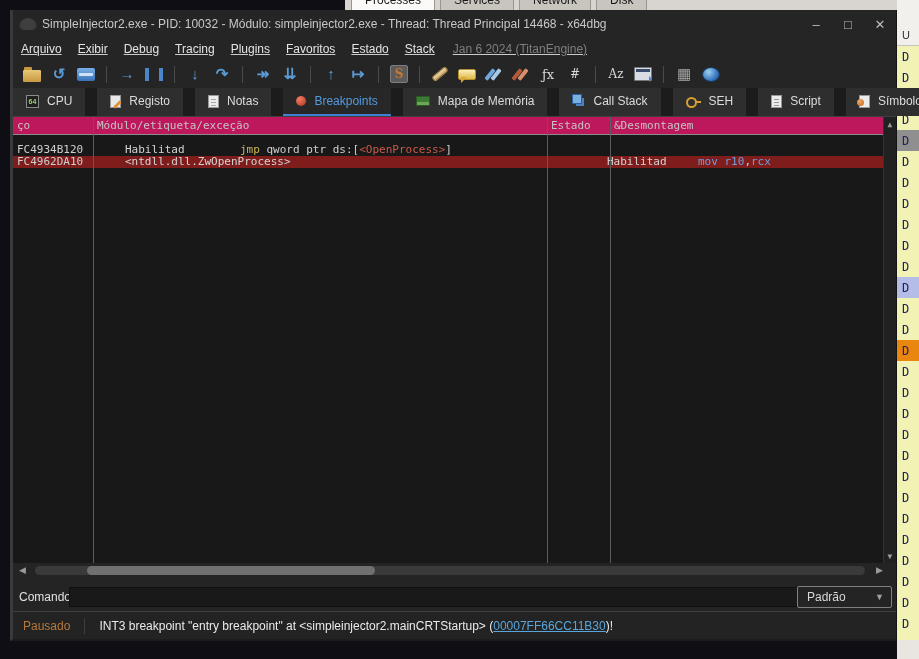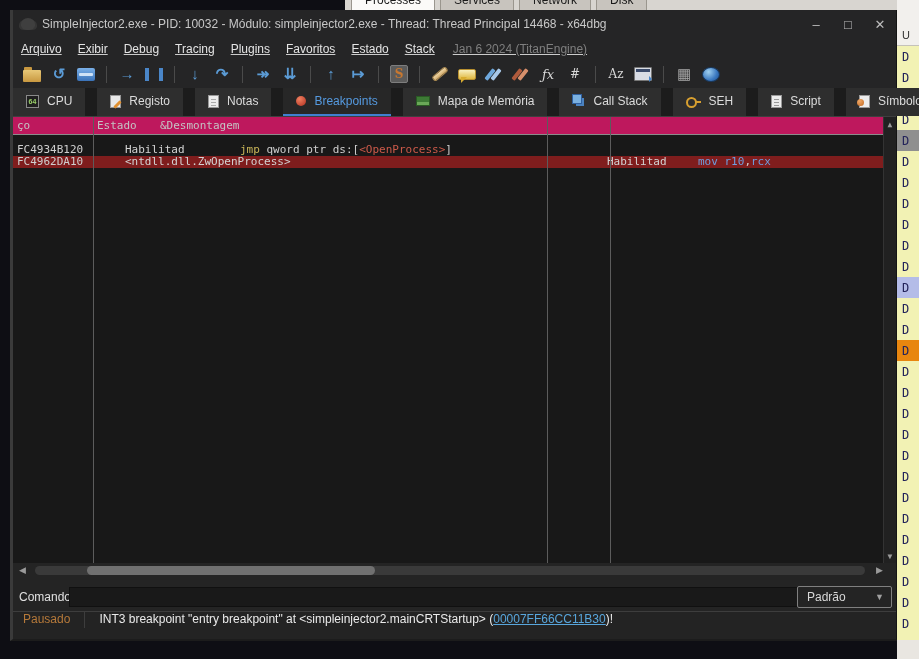--- a/index.html
+++ b/index.html
@@ -39,21 +39,21 @@
       color:#bdbdbd;font-size:13px;}
 
   .menubar{height:22px;display:flex;align-items:center;flex:0 0 22px;background:#252526;text-decoration:underline;}
   .menu-item{padding:2px 8px;font-size:12px;color:#e4e4e4;}
   .build-info{margin-left:10px;font-size:12px;color:#7f7f7f;}
 
   .toolbar{height:28px;display:flex;align-items:center;padding-left:10px;gap:9px;flex:0 0 28px;background:#252526;}
   .ticon{display:flex;align-items:center;justify-content:center;min-width:18px;height:18px;}
   .tsep{width:1px;height:17px;background:#4a4a4a;margin:0 2px;}
   .i-g{color:#5b9bd5;font-weight:bold;font-size:15px;line-height:16px;}
-  .i-w{color:#d8d8d8;font-size:13px;font-style:italic;font-family:"DejaVu Serif",serif;}
+  .i-w{color:#d8d8d8;font-size:13px;font-family:"DejaVu Serif",serif;}
   .i-az{font-style:normal;font-size:12px;}
   .i-gray{color:#a8a8a8;font-size:15px;font-style:normal;}
   .i-folder{width:17px;height:12px;background:linear-gradient(#e8c878,#c89840);border-radius:1px;position:relative;margin-top:3px;}
   .i-folder::before{content:'';position:absolute;top:-3px;left:1px;width:8px;height:3px;background:#c89840;border-radius:1px 1px 0 0;}
   .i-stop{width:13px;height:13px;background:linear-gradient(#7ab0e8,#3a72b8);border-radius:2px;position:relative;}
   .i-stop::before{content:'';position:absolute;left:2px;right:2px;top:5px;height:3px;background:#cfe2f6;border-radius:1px;}
   .i-pause{width:11px;height:13px;border-left:4px solid #4a86c8;border-right:4px solid #4a86c8;}
   .i-sbox{width:18px;height:18px;background:#5c5c5c;border:1px solid #7e7e7e;border-radius:2px;
           color:#c87830;font-weight:bold;font-size:12px;font-family:"DejaVu Serif",serif;font-style:normal;}
   .i-patch{width:15px;height:6px;background:linear-gradient(#f0d8a8,#d0a868);border:1px solid #a88850;
@@ -143,21 +143,21 @@
   .cmdbar{height:28px;flex:0 0 28px;display:flex;align-items:center;padding-left:6px;position:relative;}
   .cmd-label{font-size:12px;color:#e0e0e0;}
   .cmd-input{position:absolute;left:56px;width:730px;height:20px;background:#191919;border:1px solid #101010;
              color:#e0e0e0;font-size:12px;padding:0 4px;font-family:"DejaVu Sans Mono",monospace;outline:none;}
   .cmd-dd{position:absolute;right:4px;width:95px;height:22px;background:#242424;border:1px solid #808080;
           border-radius:2px;display:flex;align-items:center;padding-left:9px;font-size:12px;color:#d8d8d8;}
   .dd-caret{margin-left:auto;padding-right:7px;color:#a0a0a0;font-size:9px;}
 
   
   .statusbar{height:28px;flex:0 0 28px;border-top:1px solid #3d3d3d;background:#232323;
-             display:flex;font-size:12px;}
+             display:flex;align-items:center;font-size:12px;}
   .st-state{color:#b5793a;padding:0 14px 0 10px;}
   .st-sep{width:1px;height:16px;background:#3d3d3d;}
   .st-msg{color:#eaeaea;padding-left:14px;white-space:nowrap;}
   .st-link{color:#58a6dc;text-decoration:underline;}
   .st-right{margin-left:auto;color:#e4e4e4;padding-right:8px;white-space:nowrap;}
 </style>
 </head>
 <body>
 
 <div class="stage">
@@ -303,20 +303,21 @@
         </div>
         <span class="tab-scroll">
           <span class="tsbtn">◀</span>
           <span class="tsbtn">▶</span>
         </span>
       </div>
 
     <div class="table">
       <div class="thead" id="thead">
           <div class="hcell c1">ço</div>
+          <div class="hcell c2">Módulo/etiqueta/exceção</div>
           <div class="hcell c3">Estado</div>
           <div class="hcell c4">&amp;Desmontagem</div>
         </div>
       <div class="tbody" id="tbody">
           <div class="trow">
             <div class="tcell addr c1">FC4934B120</div>
             <div class="tcell state c3">Habilitado</div>
             <div class="tcell c4"><span class="mn-j">jmp </span><span class="pl">qword ptr ds:[</span><span class="sym">&lt;OpenProcess&gt;</span><span class="pl">]</span></div>
           </div>
           <div class="trow sel">

